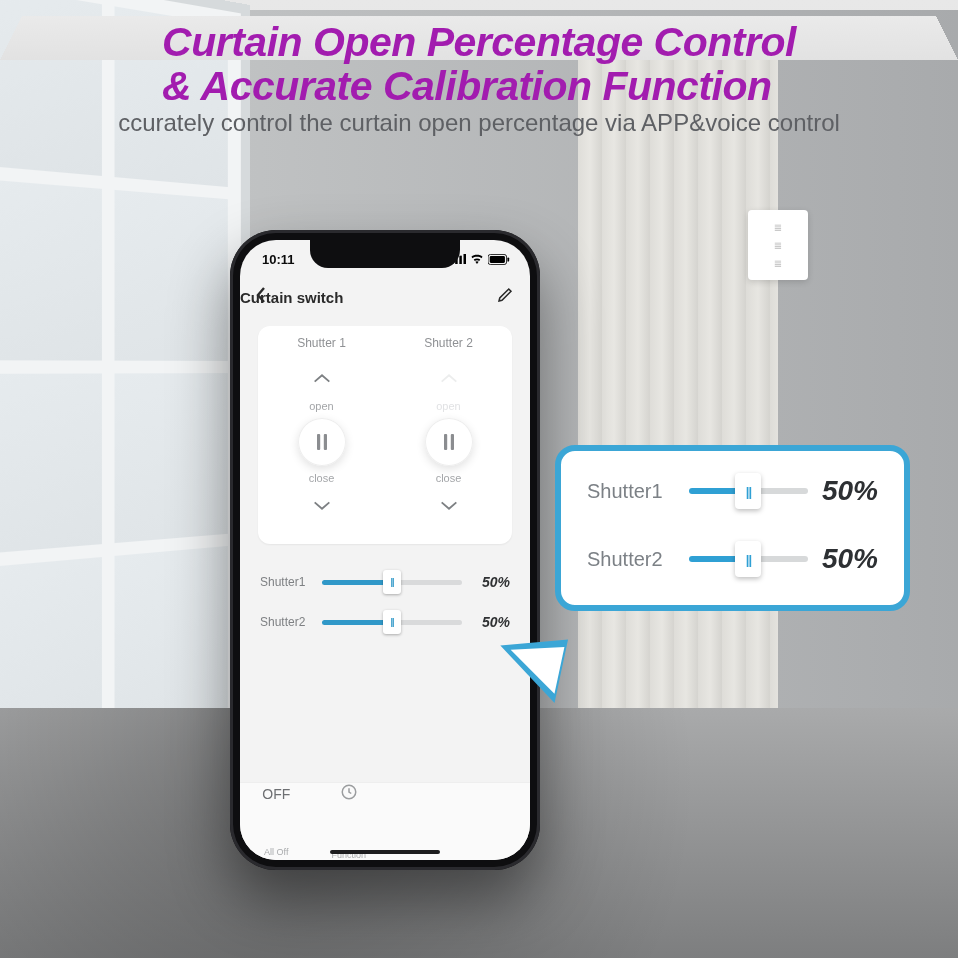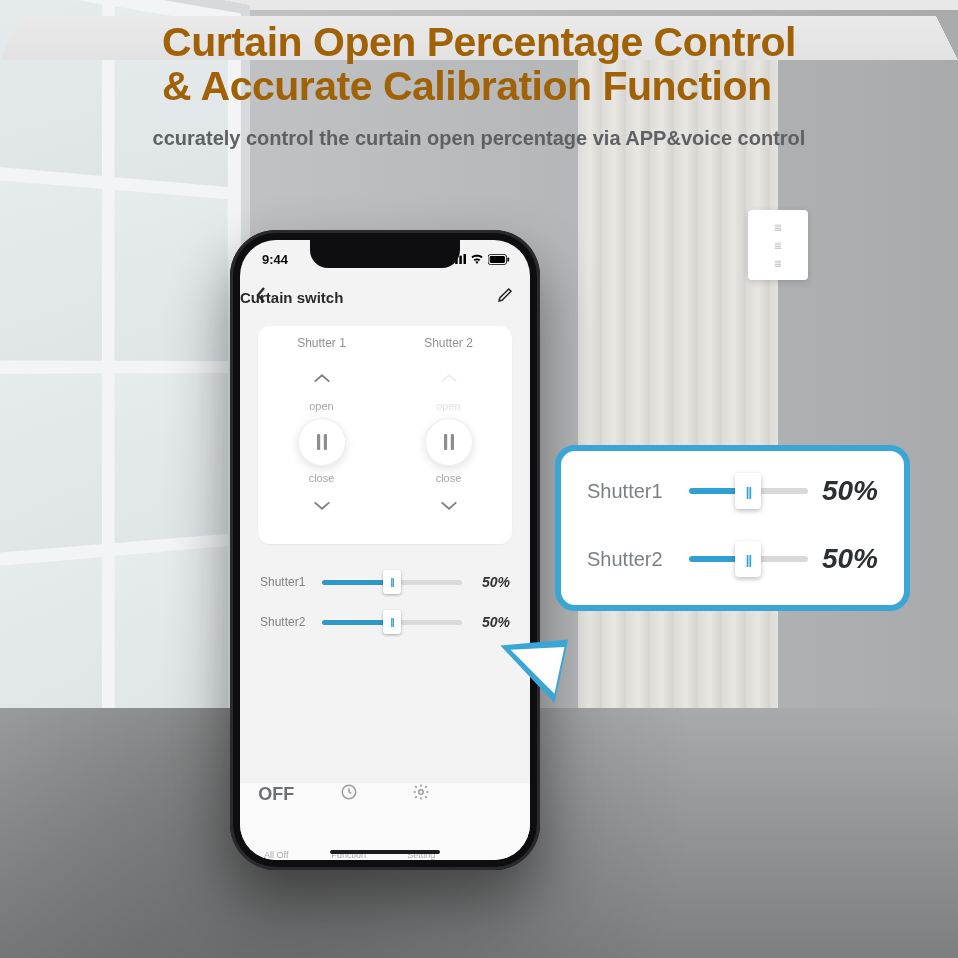--- a/index.html
+++ b/index.html
@@ -76,31 +76,32 @@
 
   .hero {
     position: absolute;
     top: 20px; left: 0; right: 0;
     text-align: center;
     padding: 0 30px;
   }
   .hero h1 {
     font-size: 41px;
     font-weight: 900;
-    color: #a16207;
+    color: #a21caf;
     line-height: 1.08;
     letter-spacing: -.5px;
+    font-style: italic;
     display: inline-block;
     text-align: left;
   }
   .hero p {
-    margin-top: 18px;
-    font-size: 20px;
+    margin-top: 0;
+    font-size: 24px;
     color: #5e6064;
-    font-weight: 700;
+    font-weight: 400;
   }
 
   
   .phone {
     position: absolute;
     top: 230px; left: 230px;
     width: 310px; height: 640px;
     background: #0e0e10;
     border-radius: 46px;
     box-shadow: 0 30px 60px rgba(0,0,0,.45), inset 0 0 0 3px #2a2a2e;
@@ -200,21 +201,21 @@
   .bottom-bar {
     margin-top: auto;
     height: 78px;
     background: #fafafa;
     border-top: 1px solid #eee;
     display: grid; grid-template-columns: repeat(4, 1fr);
   }
   .bottom-bar .item {
     display: flex; flex-direction: column; align-items: center; justify-content: center; gap: 5px;
   }
-  .bottom-bar .b-top { font-size: 18px; font-weight: 700; color: #6d6f72; }
+  .bottom-bar .b-top { font-size: 14px; font-weight: 400; color: #6d6f72; }
   .bottom-bar .b-sub { font-size: 9px; color: #a9abad; margin-top: 40px; }
   .bottom-bar svg { color: #9b9d9f; }
   .home-indicator {
     position: absolute; bottom: 6px; left: 50%; transform: translateX(-50%);
     width: 110px; height: 4px; border-radius: 2px; background: #1c1c1e;
   }
 
   
   .callout {
     position: absolute;
@@ -294,21 +295,21 @@
     <span>&amp; Accurate Calibration Function</span>
   </h1>
   <p>ccurately control the curtain open percentage via APP&amp;voice control</p>
 </div>
 
 <div class="phone">
   <div class="screen">
     <div class="notch"></div>
 
     <div class="status-bar">
-      <span>9:44</span>
+      <span>10:11</span>
       <span style="margin-left:2px">
         <svg width="10" height="10" viewBox="0 0 24 24" fill="currentColor">
             <path d="M3 11l18-8-8 18-2-8-8-2z"></path>
           </svg>
       </span>
       <div class="status-icons">
         <span>
           <svg width="15" height="10" viewBox="0 0 18 12">
               <rect x="0" y="8" width="3" height="4" fill="#000"></rect>
               <rect x="5" y="5" width="3" height="7" fill="#000"></rect>
@@ -414,29 +415,20 @@
       </div>
       <div class="item">
         <span>
           <svg width="18" height="18" viewBox="0 0 24 24" fill="none" stroke="currentColor" stroke-width="2">
               <circle cx="12" cy="12" r="9"></circle>
               <path d="M12 7v5l3 2"></path>
             </svg>
         </span>
         <span class="b-sub">Function</span>
       </div>
-      <div class="item">
-        <span>
-          <svg width="18" height="18" viewBox="0 0 24 24" fill="none" stroke="currentColor" stroke-width="2">
-              <circle cx="12" cy="12" r="3"></circle>
-              <path d="M12 2v3M12 19v3M4.2 4.2l2.1 2.1M17.7 17.7l2.1 2.1M2 12h3M19 12h3M4.2 19.8l2.1-2.1M17.7 6.3l2.1-2.1"></path>
-            </svg>
-        </span>
-        <span class="b-sub">Setting</span>
-      </div>
     </div>
     <div class="home-indicator"></div>
   </div>
 </div>
 
 <div class="callout-pointer"></div>
 <div class="callout">
   <div class="crow">
     <span class="clab">Shutter1</span>
     <div class="ctrack" style="--p:50%">

